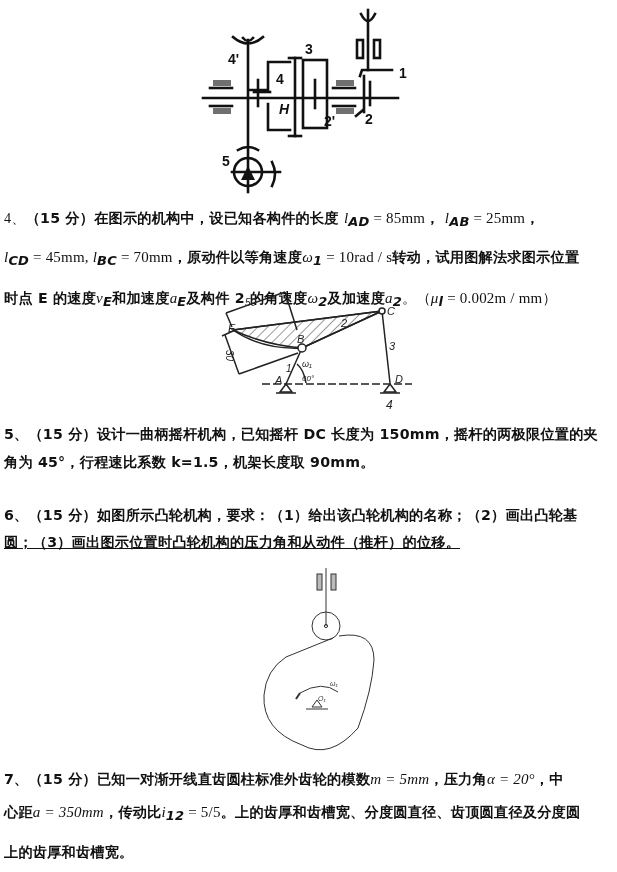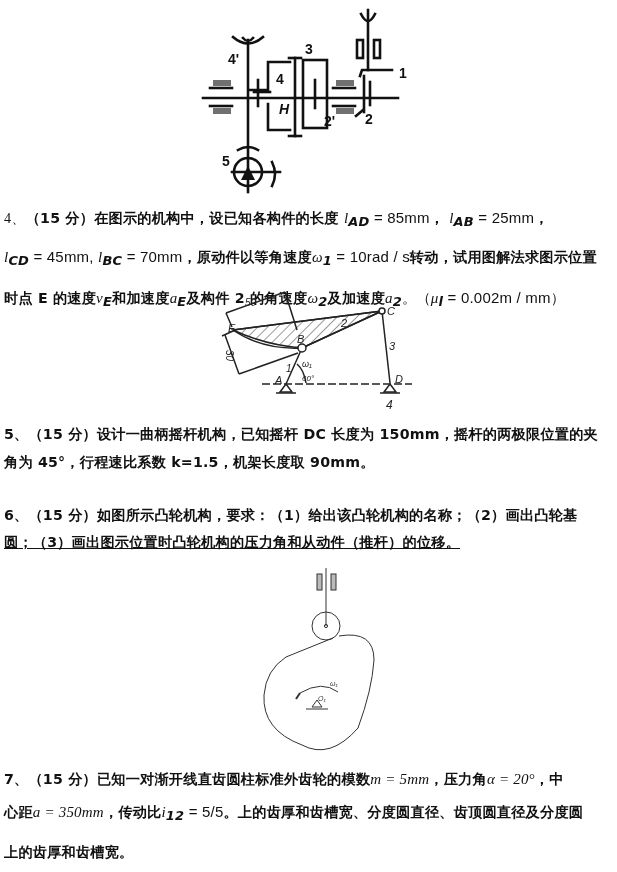--- a/index.html
+++ b/index.html
@@ -3,21 +3,21 @@
 <meta charset="utf-8">
 <style>
   html, body { margin: 0; padding: 0; background: #ffffff; }
   body { width: 617px; height: 872px; position: relative; overflow: hidden;
          font-family: "DejaVu Sans", "Liberation Sans", sans-serif; color: #111; }
   .fig { position: absolute; }
   .line { position: absolute; left: 4px; white-space: nowrap; font-size: 14.2px;
           font-weight: bold; letter-spacing: 0.2px; line-height: 18px; }
   .m { font-family: "Liberation Serif", "DejaVu Serif", serif; font-weight: normal;
        font-style: italic; font-size: 15px; }
-  .n { font-family: Liberation Sans, sans-serif; font-weight: normal;
+  .n { font-family: Liberation Serif, serif; font-weight: normal;
        font-style: normal; font-size: 15px; }
   .sub { font-size: 13px; vertical-align: -3px; font-style: italic; }
   .num4 { font-family: "Liberation Serif", serif; font-weight: normal; }
   svg text { font-family: "Liberation Sans", sans-serif; }
 </style>
 </head>
 <body>
 
 <svg class="fig" style="left:195px;top:0px;" width="230" height="200" viewBox="195 0 230 200">
   <g stroke="#111" stroke-width="2.6" fill="none" stroke-linecap="square">

